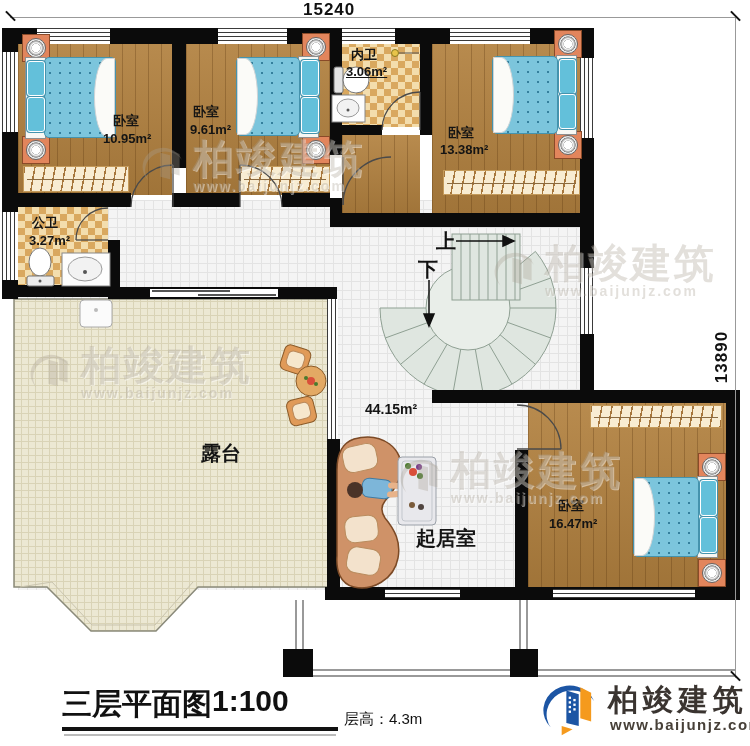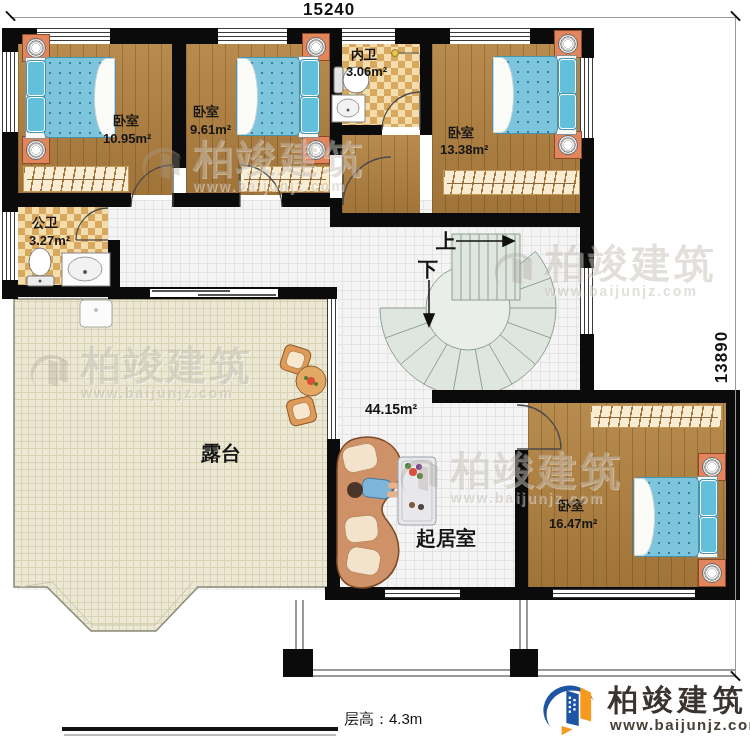--- a/index.html
+++ b/index.html
@@ -308,21 +308,21 @@
           <path d="M517,405 A44,44 0 0 1 561,449"></path>
         </g>
     </g>
   </svg>
 
   <div class="room-name" style="left:113px;top:112px;">卧室</div>
   <div class="room-area" style="left:103px;top:131px;">10.95m²</div>
   <div class="room-name" style="left:193px;top:103px;">卧室</div>
   <div class="room-area" style="left:190px;top:122px;">9.61m²</div>
   <div class="room-name" style="left:351px;top:46px;">内卫</div>
-  <div class="room-area" style="left:346px;top:64px;">3.06m²</div>
+  <div class="room-area" style="left:346px;top:64px;text-decoration:underline;">3.06m²</div>
   <div class="room-name" style="left:448px;top:124px;">卧室</div>
   <div class="room-area" style="left:440px;top:142px;">13.38m²</div>
   <div class="room-name" style="left:32px;top:214px;">公卫</div>
   <div class="room-area" style="left:29px;top:233px;">3.27m²</div>
   <div class="room-name big-name" style="left:162px;top:440px;margin-left:39px;">露台</div>
   <div class="room-area" style="left:365px;top:401px;font-size:14px;">44.15m²</div>
   <div class="room-name big-name" style="left:416px;top:525px;">起居室</div>
   <div class="room-name" style="left:558px;top:497px;">卧室</div>
   <div class="room-area" style="left:549px;top:516px;">16.47m²</div>
 
@@ -379,20 +379,22 @@
 
   <div class="dimline" style="left:10px;top:17px;width:726px;height:1px;"></div>
   <div class="dimline" style="left:735px;top:17px;width:1px;height:661px;"></div>
   <div class="tick" style="left:4px;top:15px;"></div>
   <div class="tick" style="left:729px;top:15px;"></div>
   <div class="tick" style="left:729px;top:675px;"></div>
   <div class="dimtext" style="left:303px;top:0;">15240</div>
   <div class="dimtext" style="left:692px;top:347px;width:60px;text-align:center;transform:rotate(-90deg);">13890</div>
 
   <div id="footer-title">
+    <span>三层平面图</span>
+      <span>1:100</span>
   </div>
   <div class="abs" style="left:62px;top:727px;width:276px;height:4px;background:#111;"></div>
   <div class="abs" style="left:64px;top:734px;width:272px;height:2px;background:#bbb;"></div>
   <div class="footer-info" style="left:344px;top:710px;">层高：4.3m</div>
 
   <svg class="abs" style="left:540px;top:676px;" width="62" height="66" viewBox="0 0 80 80">
     <path d="M14,64 A34,32 0 1 1 70,30 A27,25 0 1 0 14,64 Z" fill="#1c55a4"></path>
     <path d="M34,16 L50,21 L50,62 L34,58 Z" fill="#1c55a4"></path>
     <path d="M52,12 L66,19 L66,56 L52,52 Z" fill="#f59a1d"></path>
     <path d="M28,62 L42,66 L28,74 Z" fill="#f59a1d"></path>

